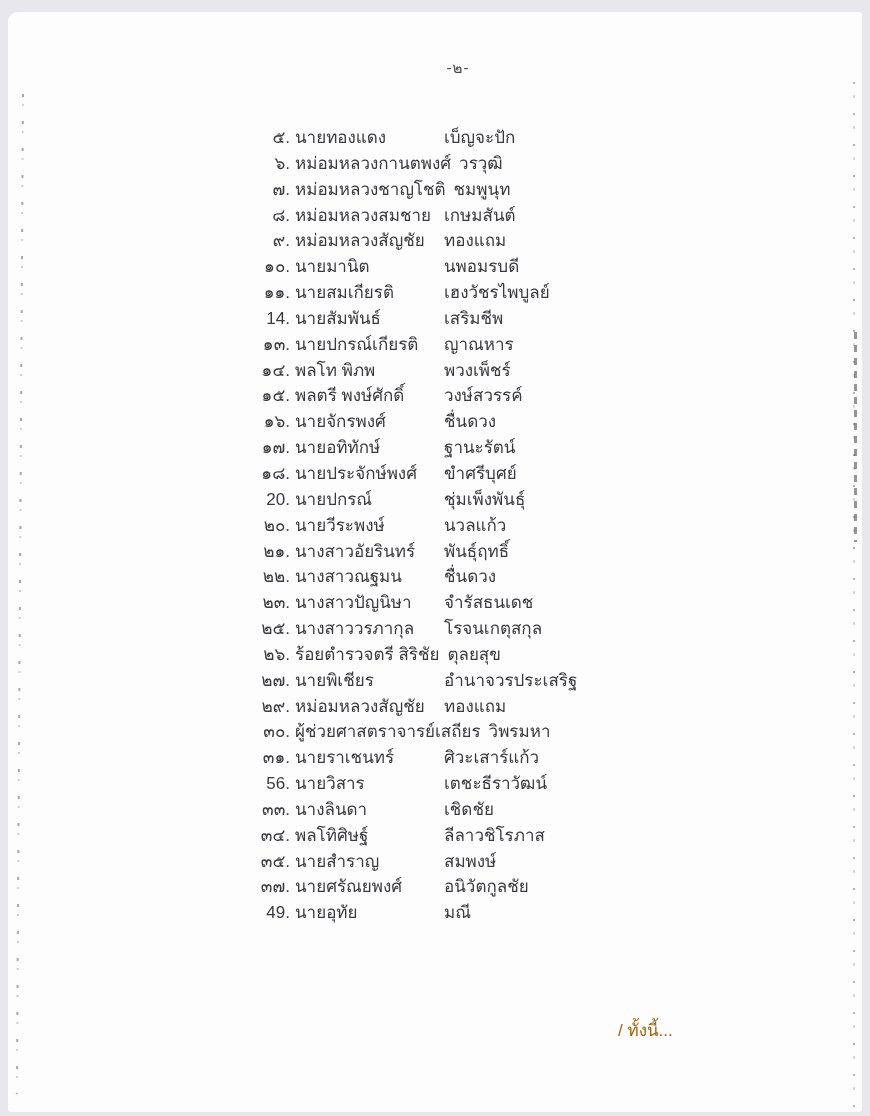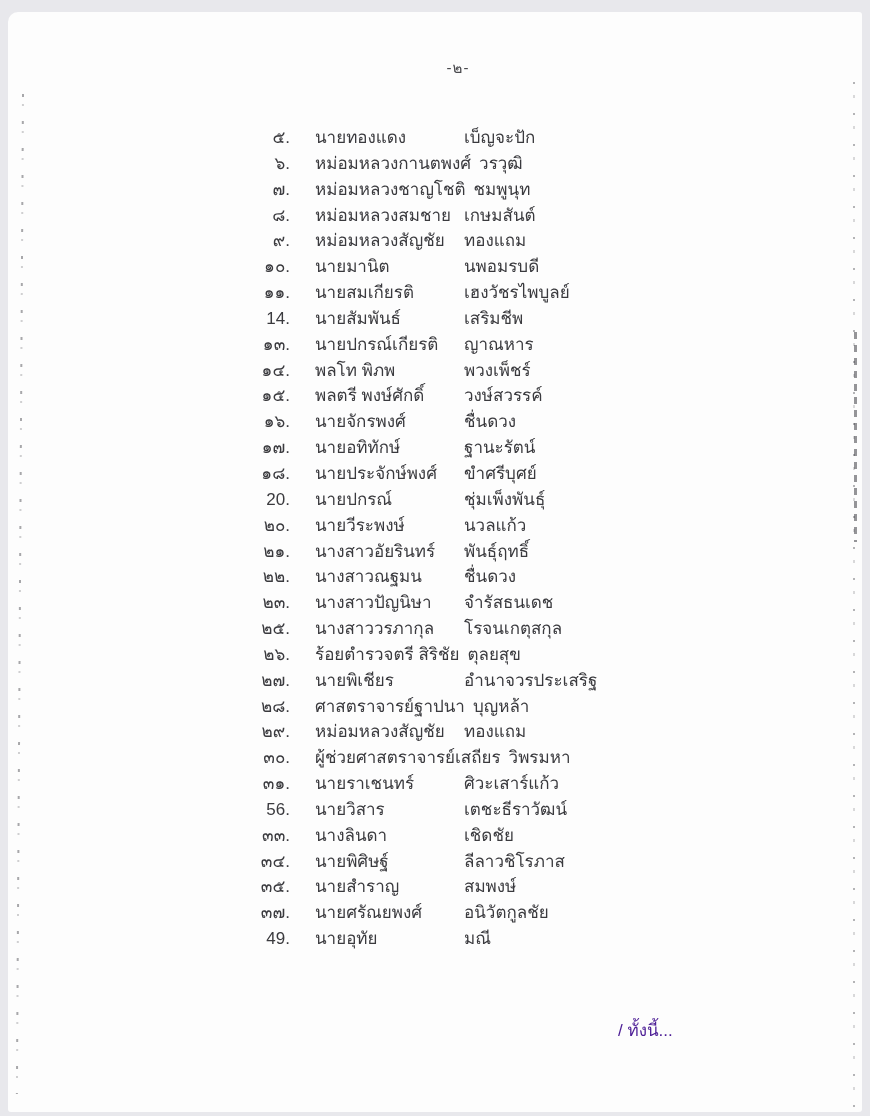--- a/index.html
+++ b/index.html
@@ -15,24 +15,24 @@
   .page-number{
     position:absolute;left:400px;top:44px;width:100px;text-align:center;
     font-size:15px;color:#4a4a4e;letter-spacing:1px;
   }
   .name-list{
     position:absolute;left:244px;top:113px;width:480px;
     font-size:17px;color:#3a3a3e;
   }
   .row{display:flex;height:25.85px;line-height:25.85px;align-items:baseline;}
   .row .num{flex:none;width:38px;text-align:right;padding-right:5px;white-space:nowrap;}
-  .row .name{flex:none;min-width:141px;padding-right:8px;white-space:nowrap;margin-left:20px;}
+  .row .name{flex:none;min-width:141px;padding-right:8px;white-space:nowrap;}
   .row .surname{flex:none;white-space:nowrap;}
   .continuation{
-    position:absolute;left:610px;top:1004px;font-size:17px;color:#4c1d95;white-space:nowrap;
+    position:absolute;left:610px;top:1004px;font-size:17px;color:#a16207;white-space:nowrap;
   }
   
   .edge-dashes{position:absolute;width:2px;pointer-events:none;}
   .edge-dashes.left{
     left:14px;top:82px;height:1000px;opacity:.55;transform:rotate(.35deg);transform-origin:top;
     background:repeating-linear-gradient(to bottom,
       rgba(70,70,76,.85) 0 3px, transparent 3px 10px,
       rgba(70,70,76,.45) 10px 12px, transparent 12px 27px);
   }
   .edge-dashes.right{
@@ -158,25 +158,20 @@
         <span class="num">๒๖.</span>
         <span class="name">ร้อยตำรวจตรี สิริชัย</span>
         <span class="surname">ตุลยสุข</span>
       </div>
       <div class="row">
         <span class="num">๒๗.</span>
         <span class="name">นายพิเชียร</span>
         <span class="surname">อำนาจวรประเสริฐ</span>
       </div>
       <div class="row">
-        <span class="num">๒๘.</span>
-        <span class="name">ศาสตราจารย์ฐาปนา</span>
-        <span class="surname">บุญหล้า</span>
-      </div>
-      <div class="row">
         <span class="num">๒๙.</span>
         <span class="name">หม่อมหลวงสัญชัย</span>
         <span class="surname">ทองแถม</span>
       </div>
       <div class="row">
         <span class="num">๓๐.</span>
         <span class="name">ผู้ช่วยศาสตราจารย์เสถียร</span>
         <span class="surname">วิพรมหา</span>
       </div>
       <div class="row">
@@ -189,21 +184,21 @@
         <span class="name">นายวิสาร</span>
         <span class="surname">เตชะธีราวัฒน์</span>
       </div>
       <div class="row">
         <span class="num">๓๓.</span>
         <span class="name">นางลินดา</span>
         <span class="surname">เชิดชัย</span>
       </div>
       <div class="row">
         <span class="num">๓๔.</span>
-        <span class="name">นายพิศิษฐ์</span>
+        <span class="name">พลโทิศิษฐ์</span>
         <span class="surname">ลีลาวชิโรภาส</span>
       </div>
       <div class="row">
         <span class="num">๓๕.</span>
         <span class="name">นายสำราญ</span>
         <span class="surname">สมพงษ์</span>
       </div>
       <div class="row">
         <span class="num">๓๗.</span>
         <span class="name">นายศรัณยพงศ์</span>

